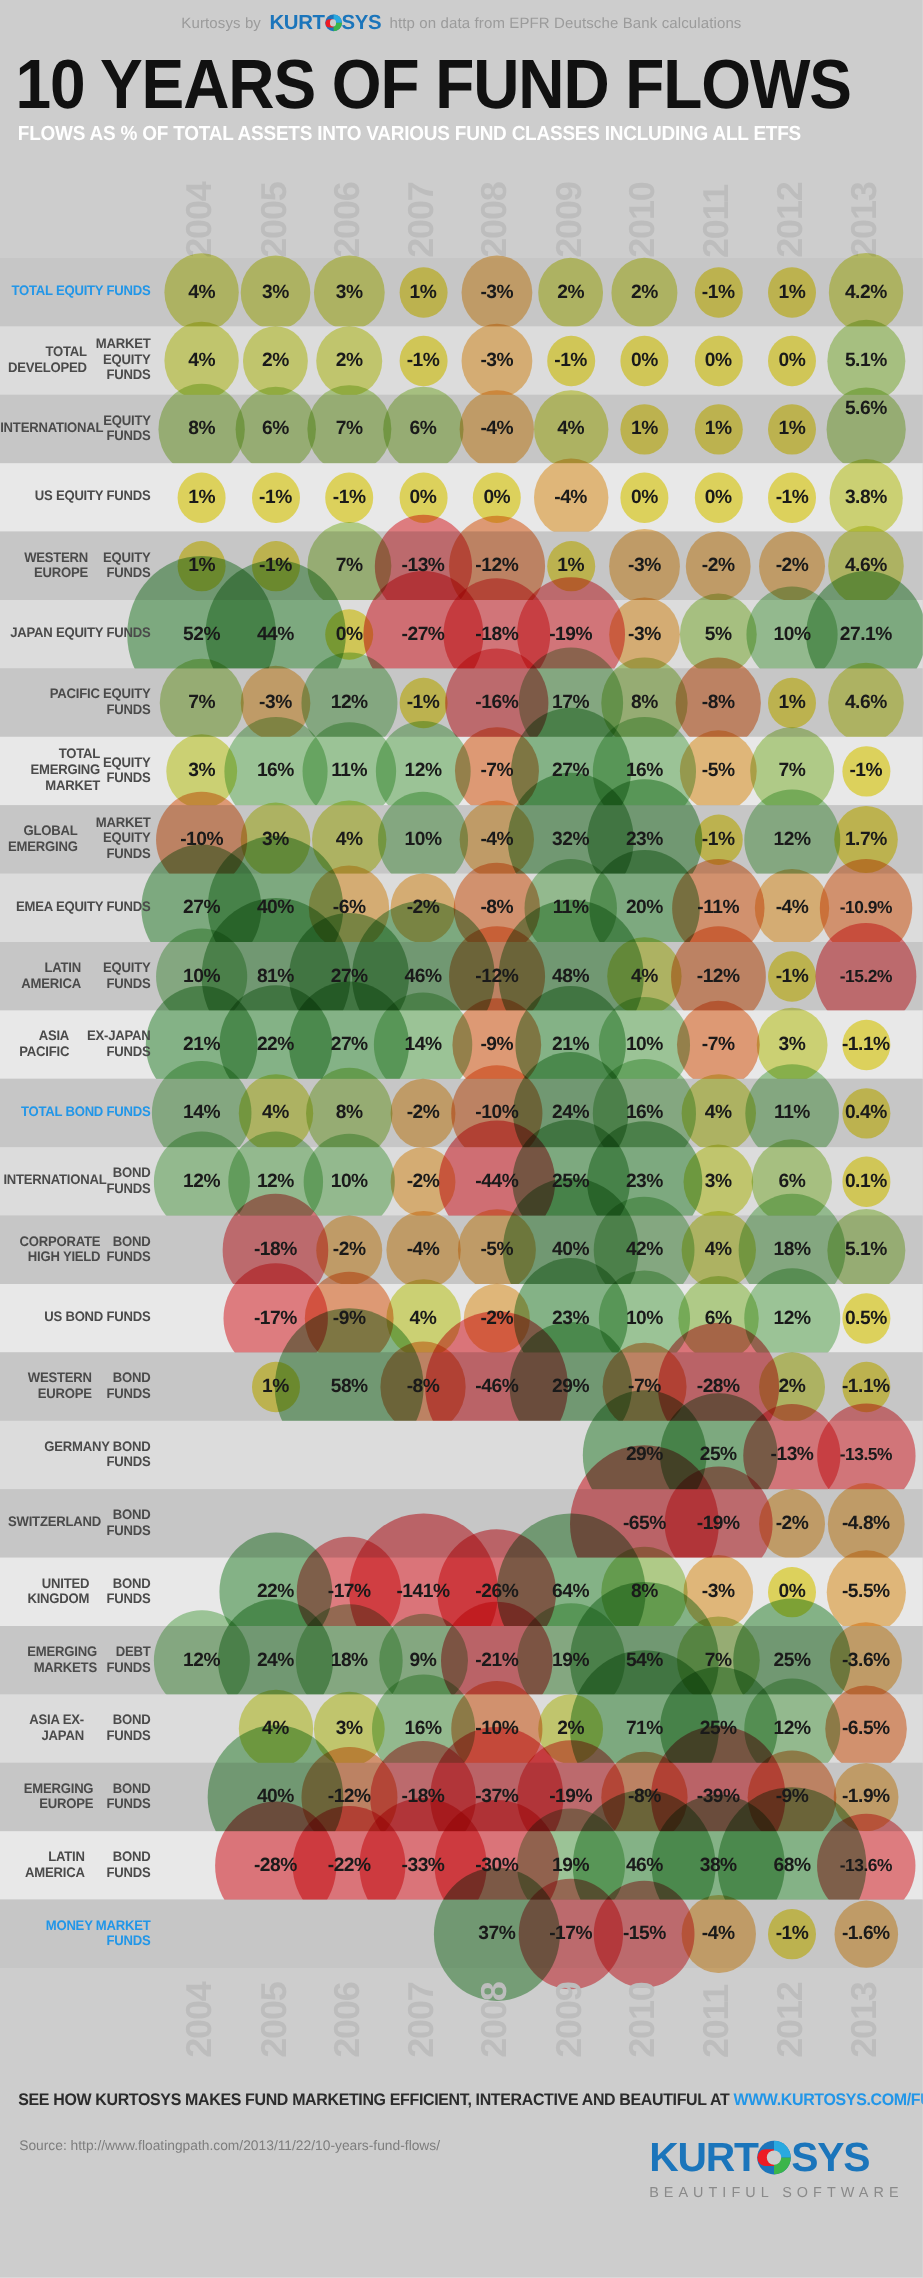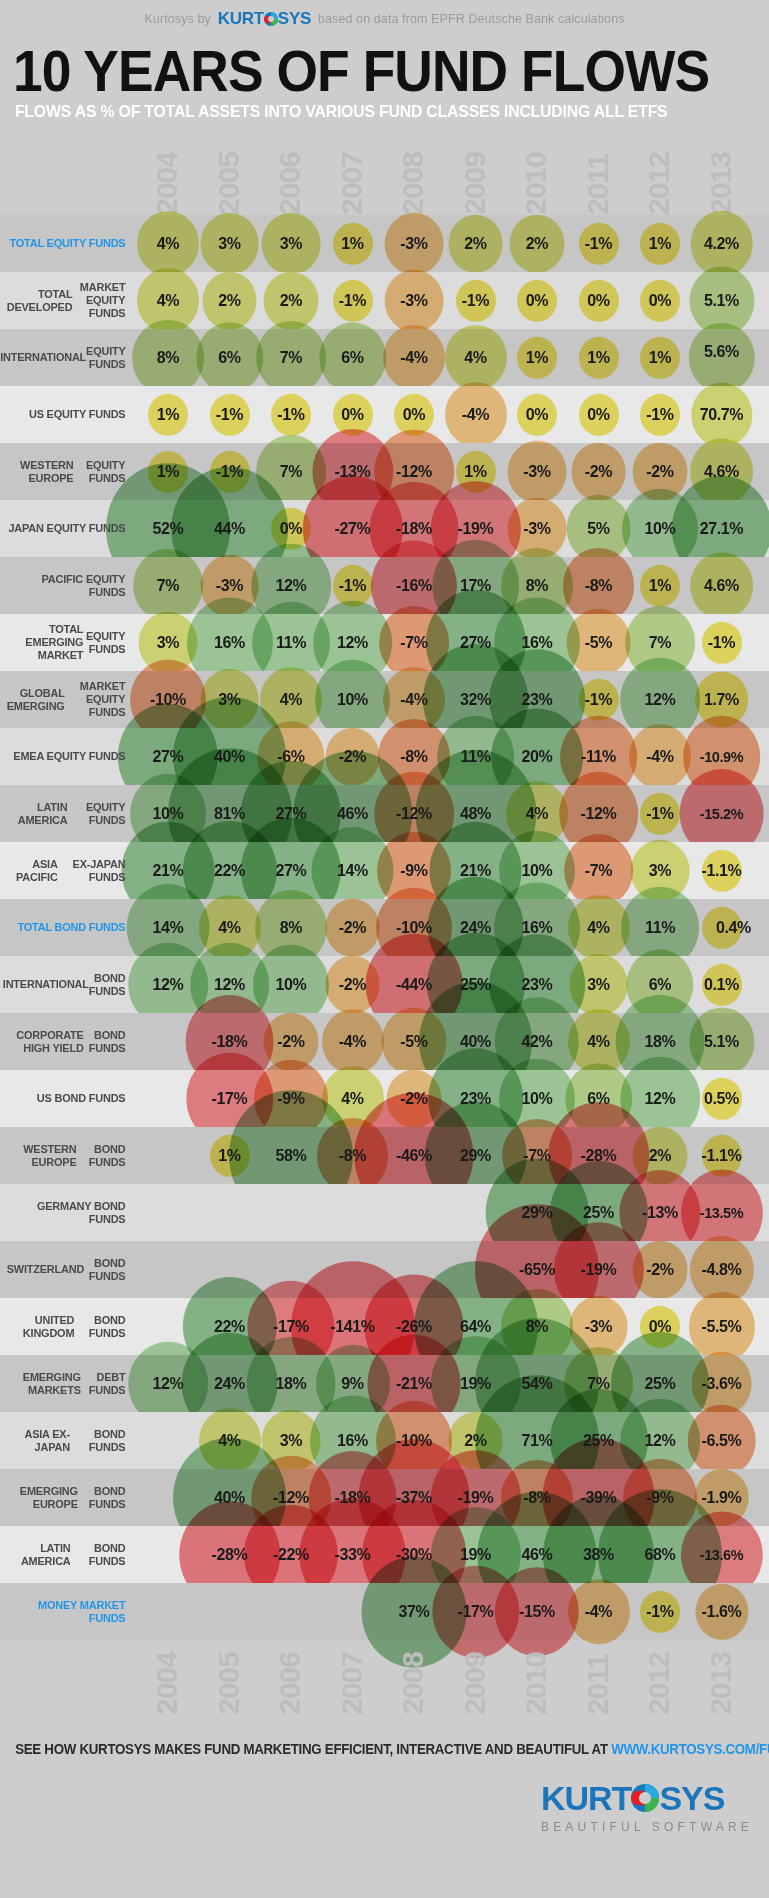--- a/index.html
+++ b/index.html
@@ -114,21 +114,21 @@
   <span class="logo-small">
     <span>KURT</span>
     <span class="logo-o">
       <i class="q3"></i>
         <i class="q1"></i>
         <i class="q2"></i>
         <i class="hole"></i>
     </span>
     <span>SYS</span>
   </span>
-  <span>based on data from EPFR Deutsche Bank calculations</span>
+  <span>http on data from EPFR Deutsche Bank calculations</span>
 </div>
 
 <div id="title">10 YEARS OF FUND FLOWS</div>
 <div id="subtitle">FLOWS AS % OF TOTAL ASSETS INTO VARIOUS FUND CLASSES INCLUDING ALL ETFS</div>
 
 <div id="grid">
   <div class="year-head" id="yearsTop">
       <div class="yr" style="left: 152px;">2004</div>
       <div class="yr" style="left: 213.5px;">2005</div>
       <div class="yr" style="left: 275px;">2006</div>
@@ -215,21 +215,21 @@
         </div>
         <div class="val" style="left: 168px; top: 28.5px;">8%</div>
         <div class="val" style="left: 229.5px; top: 28.5px;">6%</div>
         <div class="val" style="left: 291px; top: 28.5px;">7%</div>
         <div class="val" style="left: 352.5px; top: 28.5px;">6%</div>
         <div class="val" style="left: 414px; top: 28.5px;">-4%</div>
         <div class="val" style="left: 475.5px; top: 28.5px;">4%</div>
         <div class="val" style="left: 537px; top: 28.5px;">1%</div>
         <div class="val" style="left: 598.5px; top: 28.5px;">1%</div>
         <div class="val" style="left: 660px; top: 28.5px;">1%</div>
-        <div class="val" style="left: 721.5px; top: 23px;">5.6%</div>
+        <div class="val" style="left: 721.5px; top: 12px;">5.6%</div>
       </div>
       <div class="row light">
         <div class="row-label">
           <div>US EQUITY FUNDS</div>
         </div>
         <div class="bubbles">
           <div class="bub" style="left: 168px; top: 28.5px; width: 40px; height: 42.4px; background: rgba(240, 226, 74, 0.85);"></div>
           <div class="bub" style="left: 229.5px; top: 28.5px; width: 40px; height: 42.4px; background: rgba(240, 226, 74, 0.85);"></div>
           <div class="bub" style="left: 291px; top: 28.5px; width: 40px; height: 42.4px; background: rgba(240, 226, 74, 0.85);"></div>
           <div class="bub" style="left: 352.5px; top: 28.5px; width: 40px; height: 42.4px; background: rgba(240, 226, 74, 0.85);"></div>
@@ -242,21 +242,21 @@
         </div>
         <div class="val" style="left: 168px; top: 28.5px;">1%</div>
         <div class="val" style="left: 229.5px; top: 28.5px;">-1%</div>
         <div class="val" style="left: 291px; top: 28.5px;">-1%</div>
         <div class="val" style="left: 352.5px; top: 28.5px;">0%</div>
         <div class="val" style="left: 414px; top: 28.5px;">0%</div>
         <div class="val" style="left: 475.5px; top: 28.5px;">-4%</div>
         <div class="val" style="left: 537px; top: 28.5px;">0%</div>
         <div class="val" style="left: 598.5px; top: 28.5px;">0%</div>
         <div class="val" style="left: 660px; top: 28.5px;">-1%</div>
-        <div class="val" style="left: 721.5px; top: 28.5px;">70.7%</div>
+        <div class="val" style="left: 721.5px; top: 28.5px;">3.8%</div>
       </div>
       <div class="row alt">
         <div class="row-label">
           <div>WESTERN EUROPE</div>
           <div>EQUITY FUNDS</div>
         </div>
         <div class="bubbles">
           <div class="bub" style="left: 168px; top: 28.5px; width: 40px; height: 42.4px; background: rgba(240, 226, 74, 0.85);"></div>
           <div class="bub" style="left: 229.5px; top: 28.5px; width: 40px; height: 42.4px; background: rgba(240, 226, 74, 0.85);"></div>
           <div class="bub" style="left: 291px; top: 28.5px; width: 69.749px; height: 73.934px; background: rgba(166, 208, 103, 0.7);"></div>
@@ -490,21 +490,21 @@
         </div>
         <div class="val" style="left: 168px; top: 28.5px;">14%</div>
         <div class="val" style="left: 229.5px; top: 28.5px;">4%</div>
         <div class="val" style="left: 291px; top: 28.5px;">8%</div>
         <div class="val" style="left: 352.5px; top: 28.5px;">-2%</div>
         <div class="val" style="left: 414px; top: 28.5px;">-10%</div>
         <div class="val" style="left: 475.5px; top: 28.5px;">24%</div>
         <div class="val" style="left: 537px; top: 28.5px;">16%</div>
         <div class="val" style="left: 598.5px; top: 28.5px;">4%</div>
         <div class="val" style="left: 660px; top: 28.5px;">11%</div>
-        <div class="val" style="left: 721.5px; top: 28.5px; margin-left: 12px;">0.4%</div>
+        <div class="val" style="left: 721.5px; top: 28.5px;">0.4%</div>
       </div>
       <div class="row plain">
         <div class="row-label">
           <div>INTERNATIONAL</div>
           <div>BOND FUNDS</div>
         </div>
         <div class="bubbles">
           <div class="bub" style="left: 168px; top: 28.5px; width: 79.5692px; height: 84.3434px; background: rgba(118, 191, 110, 0.62);"></div>
           <div class="bub" style="left: 229.5px; top: 28.5px; width: 79.5692px; height: 84.3434px; background: rgba(118, 191, 110, 0.62);"></div>
           <div class="bub" style="left: 291px; top: 28.5px; width: 75.9473px; height: 80.5042px; background: rgba(118, 191, 110, 0.62);"></div>
@@ -800,20 +800,21 @@
       <div class="yr" style="left: 705.5px;">2013</div>
     </div>
 </div>
 
 <div id="cta">
   <span>SEE HOW KURTOSYS MAKES FUND MARKETING EFFICIENT, INTERACTIVE AND BEAUTIFUL AT </span><a class="link" href="#" style="text-decoration:none">WWW.KURTOSYS.COM/FUNDMARKETING</a>
 </div>
 
 <div id="footer">
   <div id="src">
+    <div>Source: http://www.floatingpath.com/2013/11/22/10-years-fund-flows/</div>
   </div>
   <div id="bigLogo">
     <div class="word">
       <span>KURT</span>
       <span class="logo-o big">
         <i class="q3"></i>
           <i class="q1"></i>
           <i class="q2"></i>
           <i class="hole"></i>
       </span>

